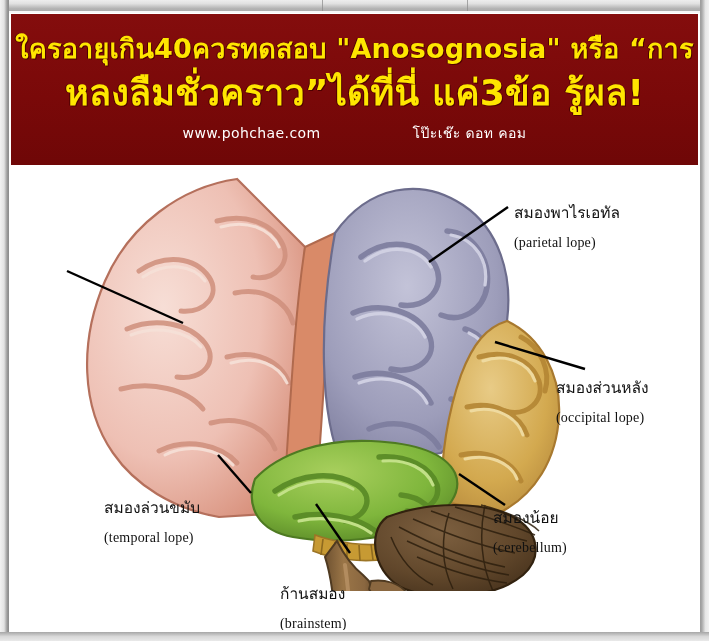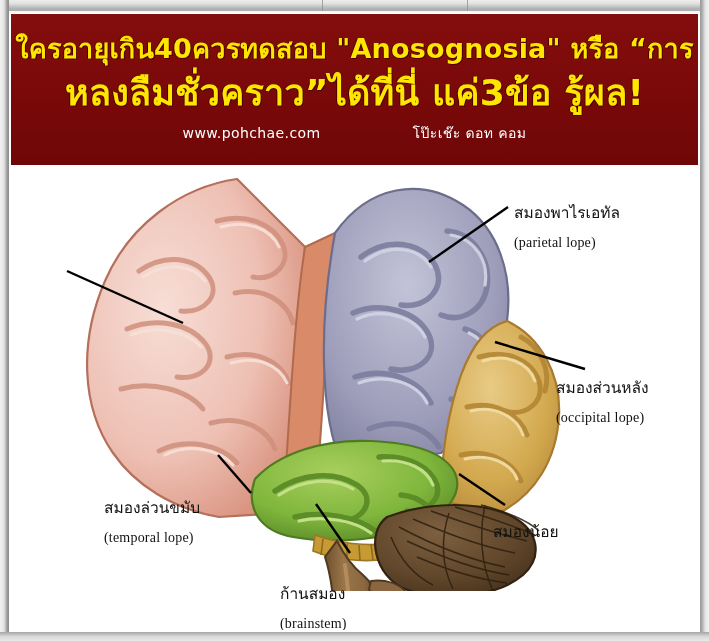--- a/index.html
+++ b/index.html
@@ -43,21 +43,21 @@
   
   .lab{position:absolute;color:#111111;font-size:15.5px;line-height:30px;white-space:nowrap;}
   .lab .th{display:block;}
   .lab .en{display:block;font-family:Liberation Serif, serif;
            font-size:14px;letter-spacing:.2px;}
   .lab.frontal   {left:0px;  top:48px;}
   .lab.parietal  {left:503px;top:8px;margin-top:23px;}
   .lab.occipital {left:545px;top:206px;}
   .lab.temporal  {left:93px; top:326px;}
   .lab.brainstem {left:269px;top:390px;margin-top:22px;}
-  .lab.cerebellum{left:482px;top:350px;}
+  .lab.cerebellum{left:482px;top:336px;}
 
   svg.leader{position:absolute;left:0;top:0;width:687px;height:463px;
              pointer-events:none;overflow:visible;}
   svg#brain{position:absolute;left:58px;top:-6px;width:520px;height:430px;}
 </style>
 </head>
 <body>
 
 <div id="frame">
 
@@ -262,16 +262,17 @@
       <span class="en">(temporal lope)</span>
     </div>
 
     <div class="lab brainstem">
       <span class="th">ก้านสมอง</span>
       <span class="en">(brainstem)</span>
     </div>
 
     <div class="lab cerebellum">
       <span class="th">สมองน้อย</span>
+      <span class="en">(cerebellum)</span>
     </div>
 
   </div>
 </div>
 
 </body></html>

